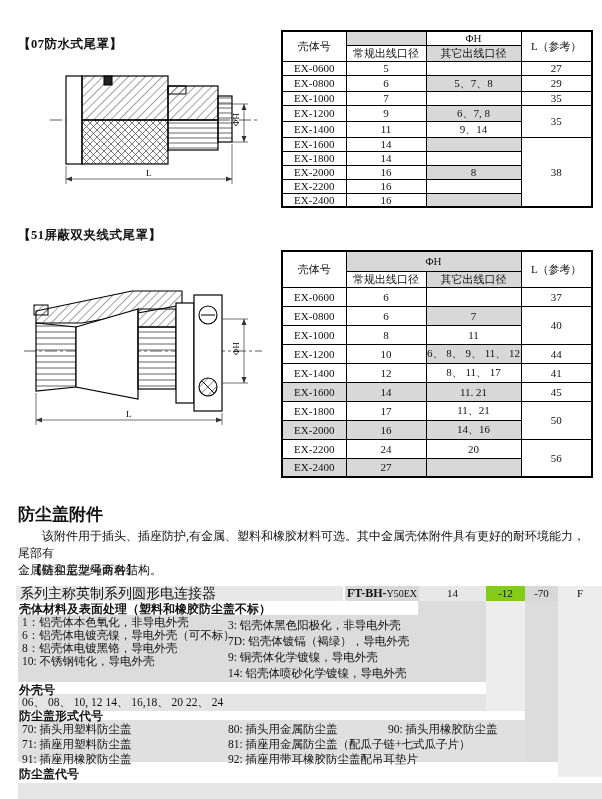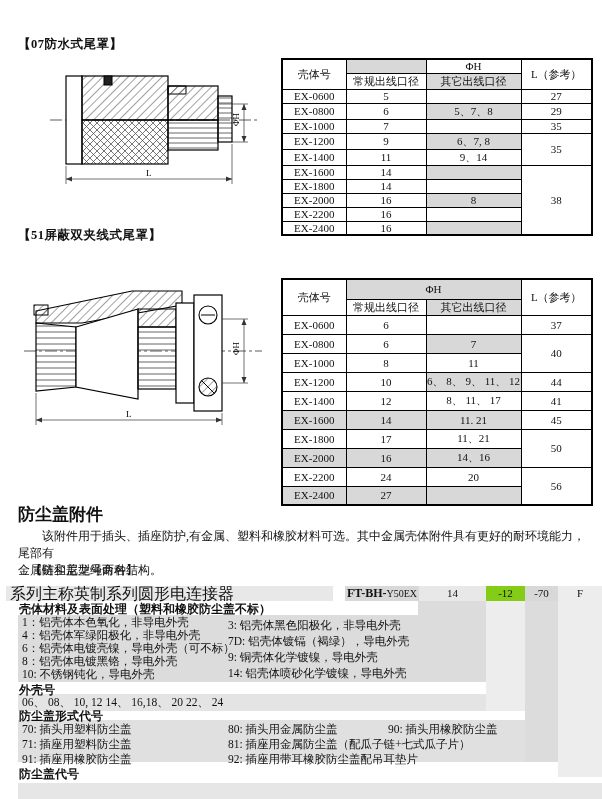--- a/index.html
+++ b/index.html
@@ -1,21 +1,21 @@
 <!DOCTYPE html>
 <html><head>
 <meta charset="utf-8">
 <style>
   html,body{margin:0;padding:0;background:#fff;}
   .page{position:relative;width:602px;height:799px;background:#ffffff;overflow:hidden;
         font-family:"Liberation Serif","DejaVu Serif",serif;color:#111;}
   .abs{position:absolute;}
   .sec-title{font-size:12.5px;font-weight:600;letter-spacing:0.5px;}
   
-  table.spec{border-collapse:collapse;table-layout:fixed;font-size:11px;margin-top:28px;}
+  table.spec{border-collapse:collapse;table-layout:fixed;font-size:11px;}
   table.spec td,table.spec th{border:1px solid #000;padding:0;text-align:center;
         font-weight:normal;overflow:hidden;white-space:nowrap;}
   table.spec{border:2px solid #000;}
   td.shell{text-align:left;padding-left:2px;}
   .gray{background:#d8d8d8;}
   .gb td{border-bottom-width:2px;}
   .bold{font-weight:bold;}
   table.t1 tr{height:14px;}
   table.t2 tr{height:19px;}
   table.t2 tr.h1{height:20px;}
@@ -287,33 +287,32 @@
 
   <div class="strip" style="left:418px;top:601px;width:68px;height:14px;background:#dcdcdc;"></div>
   <div class="strip" style="left:18px;top:615px;width:468px;height:67px;background:#dcdcdc;"></div>
   <div class="strip" style="left:486px;top:601px;width:39px;height:110px;background:#ededed;"></div>
   <div class="strip" style="left:18px;top:694px;width:468px;height:17px;background:#e4e4e4;"></div>
   <div class="strip" style="left:525px;top:601px;width:33px;height:161px;background:#dcdcdc;"></div>
   <div class="strip" style="left:18px;top:720px;width:507px;height:42px;background:#e0e0e0;"></div>
   <div class="strip" style="left:558px;top:601px;width:44px;height:176px;background:#ededed;"></div>
   <div class="strip" style="left:18px;top:783px;width:584px;height:16px;background:#e6e6e6;"></div>
 
-  <div class="seg" style="left:6px;top:586px;width:327px;background:#e8e8e8;text-align:left;padding-left:4px;font-size:16px;box-sizing:border-box;">系列主称英制系列圆形电连接器</div>
+  <div class="seg" style="left:16px;top:586px;width:327px;background:#e8e8e8;text-align:left;padding-left:4px;font-size:14px;box-sizing:border-box;">系列主称英制系列圆形电连接器</div>
   <div class="seg" style="left:345px;top:586px;width:74px;background:#d8d8d8;">
     <span class="bold" style="font-size:12px;">FT-BH-</span><span style="font-size:10px;">Y50EX</span>
   </div>
   <div class="seg" style="left:419px;top:586px;width:67px;background:#e8e8e8;">14</div>
   <div class="seg" style="left:486px;top:586px;width:39px;background:#84cc16;">-12</div>
   <div class="seg" style="left:525px;top:586px;width:33px;background:#d8d8d8;">-70</div>
   <div class="seg" style="left:558px;top:586px;width:44px;background:#ededed;">F</div>
 
   <div class="abs bh" style="left:19px;top:601px;">壳体材料及表面处理（塑料和橡胶防尘盖不标）</div>
   <div class="abs" style="left:22px;top:616px;">
     <div class="item">1：铝壳体本色氧化，非导电外壳</div>
-    <div class="item">4：铝壳体军绿阳极化，非导电外壳</div>
     <div class="item">6：铝壳体电镀亮镍，导电外壳（可不标）</div>
     <div class="item">8：铝壳体电镀黑铬，导电外壳</div>
     <div class="item">10: 不锈钢钝化，导电外壳</div>
   </div>
   <div class="abs" style="left:228px;top:617px;">
     <div class="item" style="line-height:16px;">3: 铝壳体黑色阳极化，非导电外壳</div>
     <div class="item" style="line-height:16px;">7D: 铝壳体镀镉（褐绿），导电外壳</div>
     <div class="item" style="line-height:16px;">9: 铜壳体化学镀镍，导电外壳</div>
     <div class="item" style="line-height:16px;">14: 铝壳体喷砂化学镀镍，导电外壳</div>
   </div>

